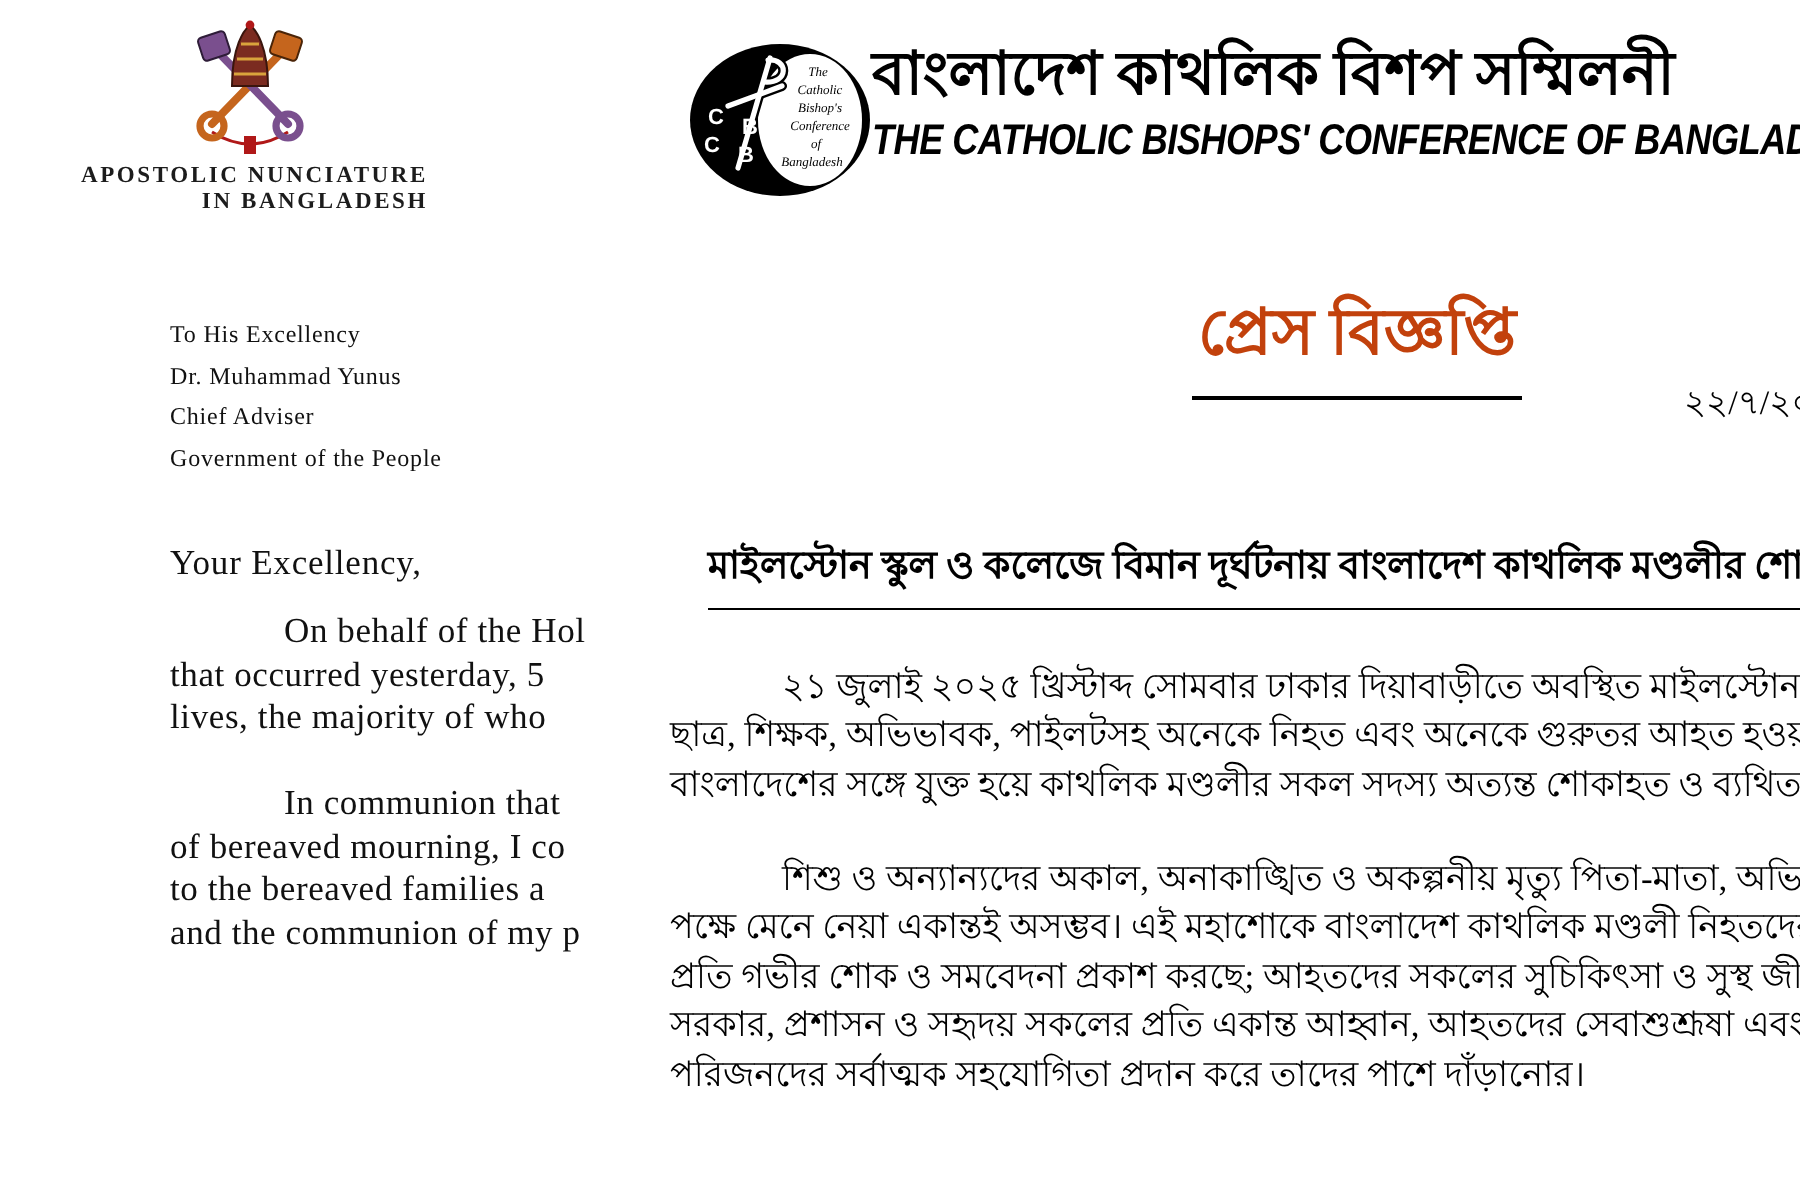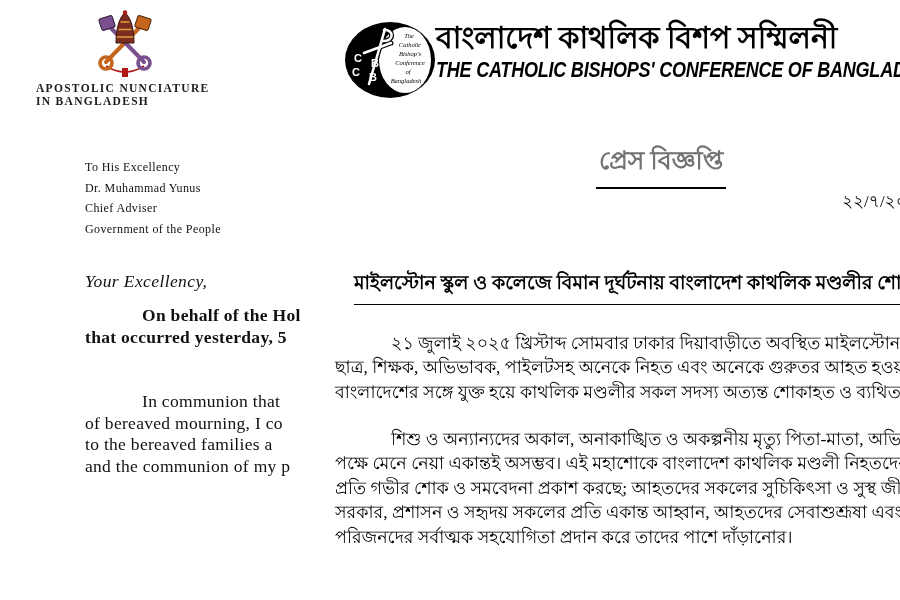--- a/index.html
+++ b/index.html
@@ -3,43 +3,43 @@
 <meta charset="utf-8">
 <style>
   html,body{margin:0;padding:0;}
   body{
     width:900px;height:600px;overflow:hidden;position:relative;
     background:#ffffff;color:#111;
     font-family:"Liberation Serif", serif;
   }
   
   .letter{position:absolute;left:0;top:0;width:316px;height:600px;overflow:hidden;background:#fff;}
-  .letterhead{position:absolute;left:36px;top:8px;width:178px;text-align:left;}
+  .letterhead{position:absolute;left:36px;top:8px;width:178px;text-align:right;}
   .emblem{display:block;margin:0 auto 2px;}
   .org-line{font-size:11.5px;letter-spacing:1.3px;line-height:13px;white-space:nowrap;color:#1c1c1c;font-weight:600;}
   .address{position:absolute;left:85px;top:157px;font-size:12px;line-height:20.6px;letter-spacing:.4px;}
   .address div{white-space:nowrap;}
-  .salutation{position:absolute;left:85px;top:271px;font-size:17.5px;letter-spacing:.4px;white-space:nowrap;font-style:italic;}
+  .salutation{position:absolute;left:85px;top:271px;font-size:17.5px;letter-spacing:.4px;white-space:nowrap;}
   .para{position:absolute;left:85px;font-size:17.5px;line-height:21.6px;letter-spacing:.3px;}
   .para div{white-space:nowrap;}
   .para .indent{padding-left:57px;}
-  #para1{top:305px;font-weight:bold;}
+  #para1{top:305px;}
   #para2{top:391px;}
   
   .press{position:absolute;left:330px;top:0;width:760px;height:600px;background:#fff;}
   .cbcb-logo{position:absolute;left:14px;top:20px;}
   .press-titles{position:absolute;left:106px;top:20px;white-space:nowrap;}
   .title-bn{font-size:30px;font-weight:700;line-height:36px;white-space:nowrap;color:#000;}
   .title-en{
     font-family:"Liberation Sans", sans-serif;font-style:italic;font-weight:700;
     font-size:21.5px;letter-spacing:-.3px;white-space:nowrap;margin-top:2px;color:#000;
     transform:scaleX(.84);transform-origin:left center;
   }
   .doc-heading{
-    position:absolute;left:266px;top:141px;font-size:25px;font-weight:700;color:#737373;
+    position:absolute;left:266px;top:141px;font-size:32px;font-weight:700;color:#c2410c;
     border-bottom:2px solid #000;padding:0 3px 3px;white-space:nowrap;
   }
   .press-date{position:absolute;left:512px;top:188px;font-size:17px;white-space:nowrap;color:#000;}
   .headline{
     position:absolute;left:24px;top:268px;display:inline-block;
     font-size:19px;font-weight:700;white-space:nowrap;color:#000;
     border-bottom:1.5px solid #000;padding-bottom:4px;
   }
   .bn-para{position:absolute;left:5px;font-size:17.5px;line-height:24.4px;color:#000;}
   .bn-para div{white-space:nowrap;}
@@ -82,20 +82,21 @@
     <div>Dr. Muhammad Yunus</div>
     <div>Chief Adviser</div>
     <div>Government of the People</div>
   </div>
 
   <div class="salutation">Your Excellency,</div>
 
   <div class="para" id="para1">
     <div class="indent">On behalf of the Hol</div>
     <div>that occurred yesterday, 5</div>
+    <div>lives, the majority of who</div>
   </div>
 
   <div class="para" id="para2">
     <div class="indent">In communion that</div>
     <div>of bereaved mourning, I co</div>
     <div>to the bereaved families a</div>
     <div>and the communion of my p</div>
   </div>
 </div>
 

